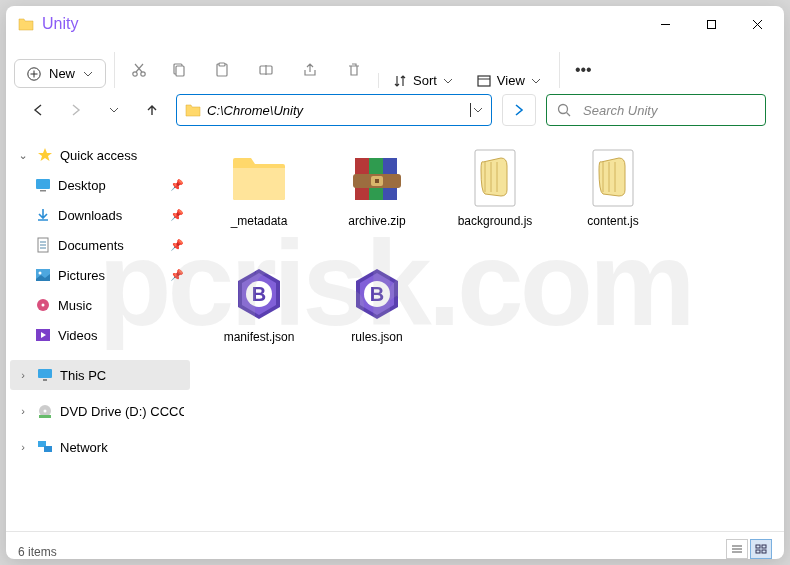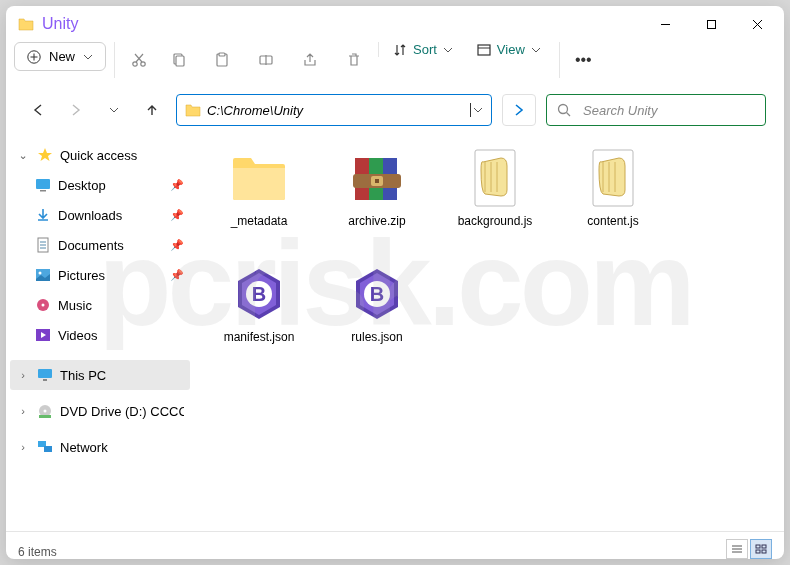--- a/index.html
+++ b/index.html
@@ -3,25 +3,25 @@
 <meta charset="utf-8">
 <style>
 * { box-sizing: border-box; margin: 0; padding: 0; font-family: 'Segoe UI', Tahoma, sans-serif; }
 body { background: #d8d8d8; width: 790px; height: 565px; position: relative; overflow: hidden; }
 .window { position: absolute; top: 6px; left: 6px; width: 778px; height: 553px; background: #fff; border-radius: 8px; box-shadow: 0 4px 20px rgba(0,0,0,0.15); display: flex; flex-direction: column; overflow: hidden; }
 .titlebar { height: 36px; display: flex; align-items: center; padding: 0 4px 0 12px; }
 .titlebar .foldericon { width: 16px; height: 14px; margin-right: 8px; }
 .titlebar .title { font-size: 16px; color: #8b5cf6; flex: 1; }
 .winbtns { display: flex; }
 .winbtn { width: 46px; height: 32px; display: flex; align-items: center; justify-content: center; }
-.toolbar { height: 46px; display: flex; align-items: flex-start; padding: 0 8px; gap: 4px; }
+.toolbar { height: 46px; display: flex; align-items: flex-end; padding: 0 8px; gap: 4px; }
 .newbtn { display: flex; align-items: center; gap: 8px; padding: 6px 12px; border: 1px solid #d0d0d0; border-radius: 6px; font-size: 13px; }
 .tbtn { width: 40px; height: 36px; display: flex; align-items: center; justify-content: center; color: #888; }
 .tbtn.sep { border-left: 1px solid #e5e5e5; margin-left: 4px; padding-left: 8px; }
-.sortview { display: flex; align-items: center; gap: 6px; padding: 0 10px; font-size: 13px; color: #0f766e; }
+.sortview { display: flex; align-items: center; gap: 6px; padding: 0 10px; font-size: 13px; color: #000000; }
 .navrow { height: 44px; display: flex; align-items: center; padding: 6px 18px; gap: 10px; font-style: italic; }
 .navarrow { width: 28px; height: 28px; display: flex; align-items: center; justify-content: center; color: #555; }
 .navarrow.dis { color: #bbb; }
 .addrbar { flex: 1; height: 32px; border: 1px solid #0078d4; border-radius: 4px; display: flex; align-items: center; padding: 0 8px; font-size: 13px; }
 .gobtn { width: 34px; height: 32px; border: 1px solid #e0e0e0; border-radius: 4px; display: flex; align-items: center; justify-content: center; }
 .searchbox { width: 220px; height: 32px; border: 1px solid #15803d; border-radius: 4px; display: flex; align-items: center; padding: 0 10px; font-size: 13px; color: #888; gap: 12px; }
 .body { flex: 1; display: flex; overflow: hidden; }
 .sidebar { width: 188px; padding: 8px 4px; font-size: 13px; overflow-y: auto; }
 .sbitem { display: flex; align-items: center; height: 30px; padding: 0 6px; gap: 6px; border-radius: 3px; }
 .sbitem.sel { background: #e8e8e8; }

